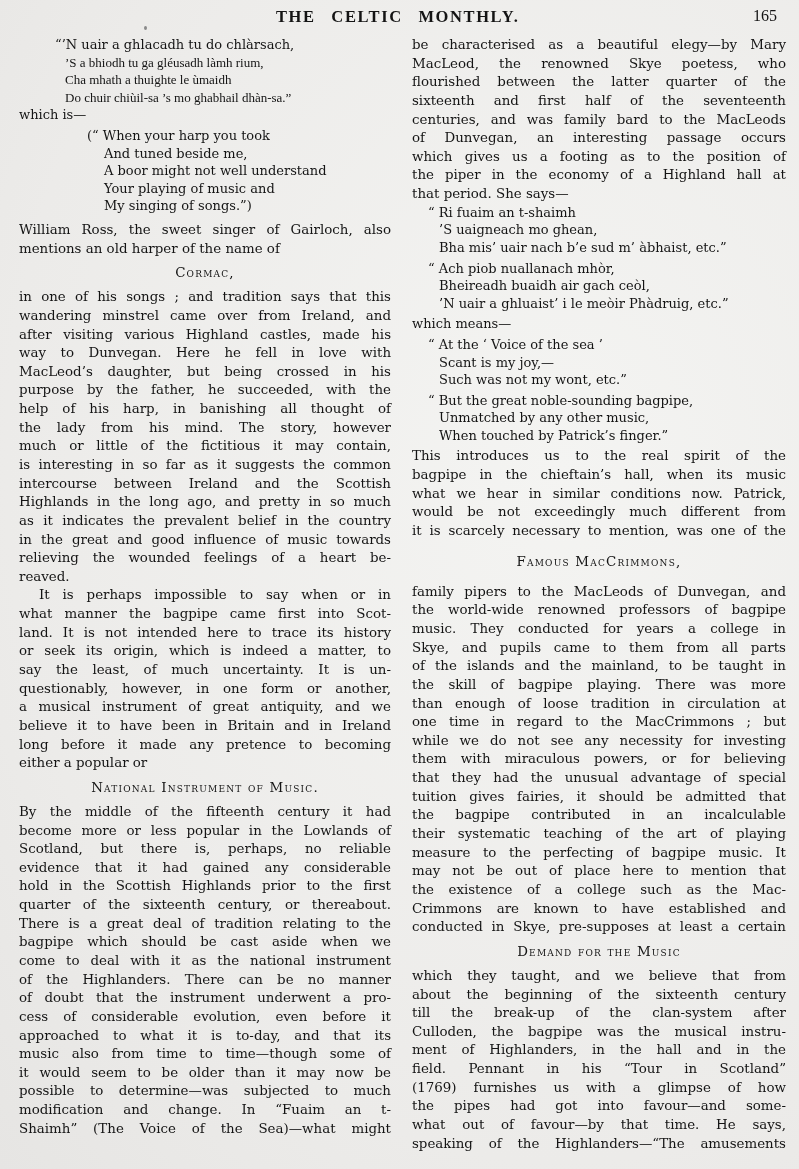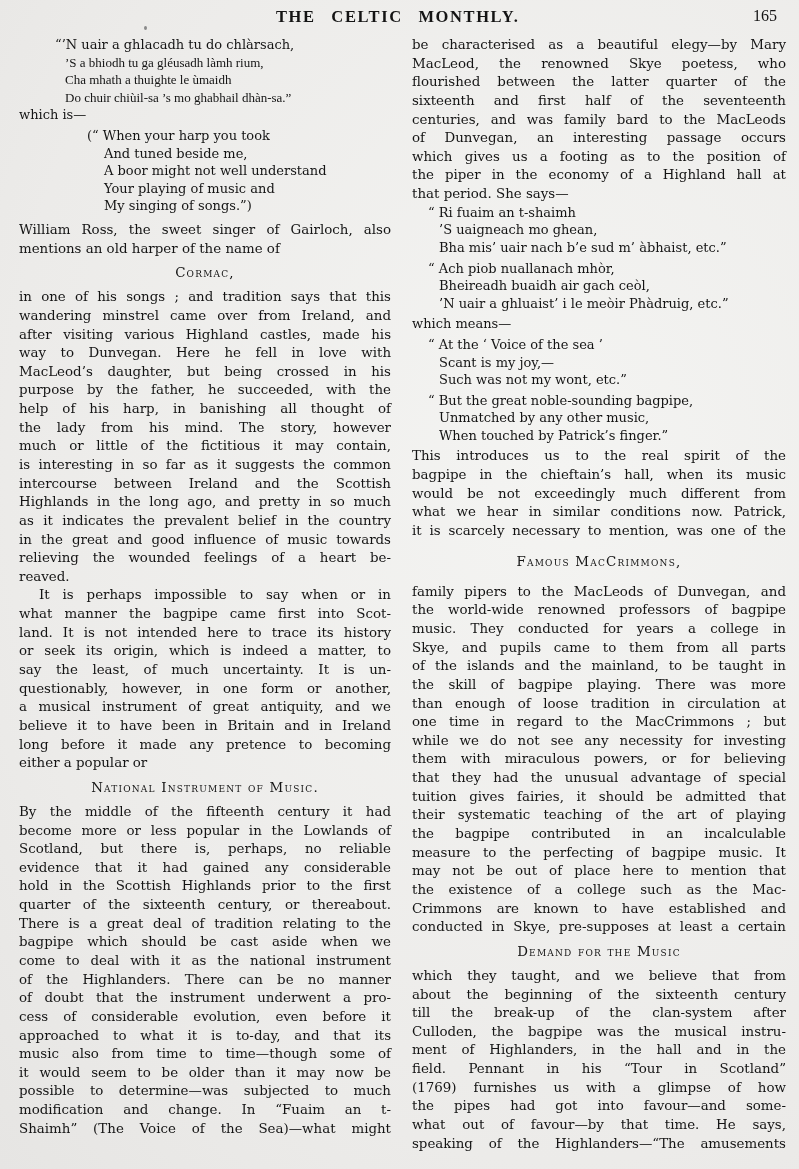--- a/index.html
+++ b/index.html
@@ -172,42 +172,42 @@
       <span class="verse v-r2">Such was not my wont, etc.”</span>
       <span class="gap-s"></span>
       <span class="verse v-r1">“ But the great noble-sounding bagpipe,</span>
       <span class="verse v-r2">Unmatched by any other music,</span>
       <span class="verse v-r2">When touched by Patrick’s finger.”</span>
     </div>
     <span class="gap-s"></span>
     <div>
       <span class="ln">This introduces us to the real spirit of the</span>
       <span class="ln">bagpipe in the chieftain’s hall, when its music</span>
+      <span class="ln">what we hear in similar conditions now.  Patrick,</span>
       <span class="ln">would be not exceedingly much different from</span>
-      <span class="ln">what we hear in similar conditions now.  Patrick,</span>
       <span class="ln">it is scarcely necessary to mention, was one of the</span>
     </div>
     <span class="gap-m"></span>
     <span class="heading">Famous MacCrimmons,</span>
     <span class="gap-m"></span>
     <div>
       <span class="ln">family pipers to the MacLeods of Dunvegan, and</span>
       <span class="ln">the world-wide renowned professors of bagpipe</span>
       <span class="ln">music.  They conducted for years a college in</span>
       <span class="ln">Skye, and pupils came to them from all parts</span>
       <span class="ln">of the islands and the mainland, to be taught in</span>
       <span class="ln">the skill of bagpipe playing.  There was more</span>
       <span class="ln">than enough of loose tradition in circulation at</span>
       <span class="ln">one time in regard to the MacCrimmons ; but</span>
       <span class="ln">while we do not see any necessity for investing</span>
       <span class="ln">them with miraculous powers, or for believing</span>
       <span class="ln">that they had the unusual advantage of special</span>
       <span class="ln">tuition gives fairies, it should be admitted that</span>
+      <span class="ln">the bagpipe contributed in an incalculable</span>
       <span class="ln">their systematic teaching of the art of playing</span>
-      <span class="ln">the bagpipe contributed in an incalculable</span>
       <span class="ln">measure to the perfecting of bagpipe music.  It</span>
       <span class="ln">may not be out of place here to mention that</span>
       <span class="ln">the existence of a college such as the Mac-</span>
       <span class="ln">Crimmons are known to have established and</span>
       <span class="ln">conducted in Skye, pre-supposes at least a certain</span>
     </div>
     <span class="heading">Demand for the Music</span>
     <div>
       <span class="ln">which they taught, and we believe that from</span>
       <span class="ln">about the beginning of the sixteenth century</span>

